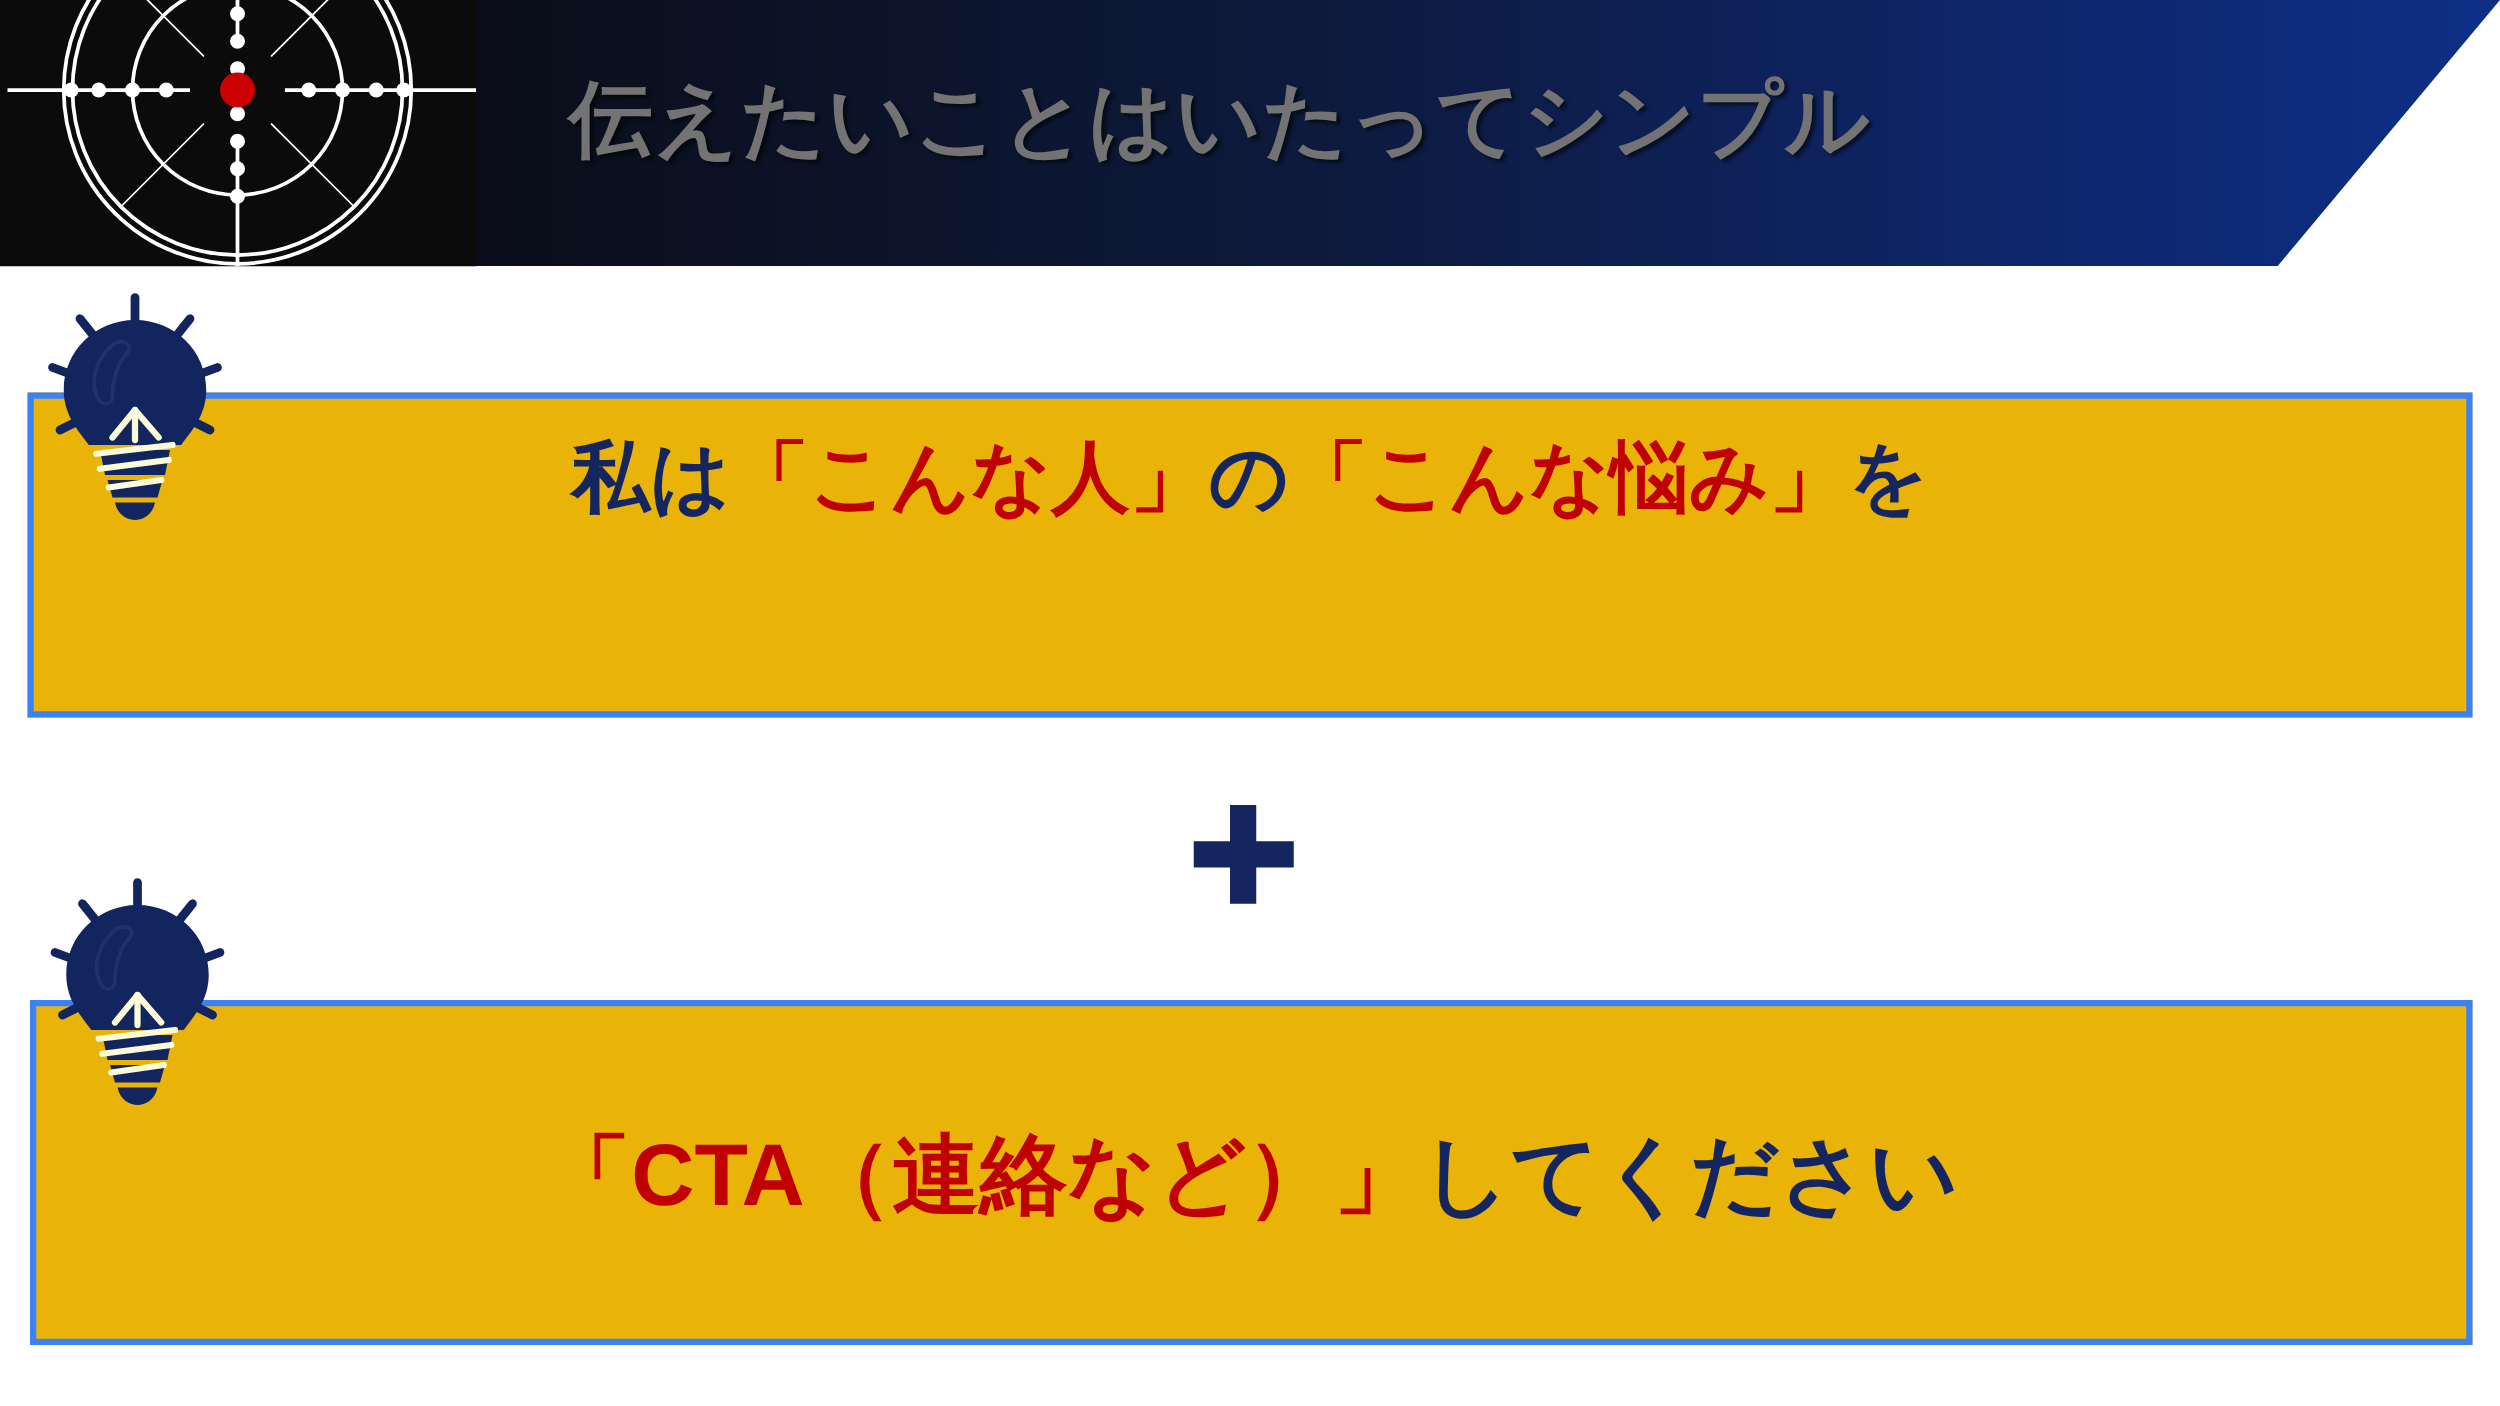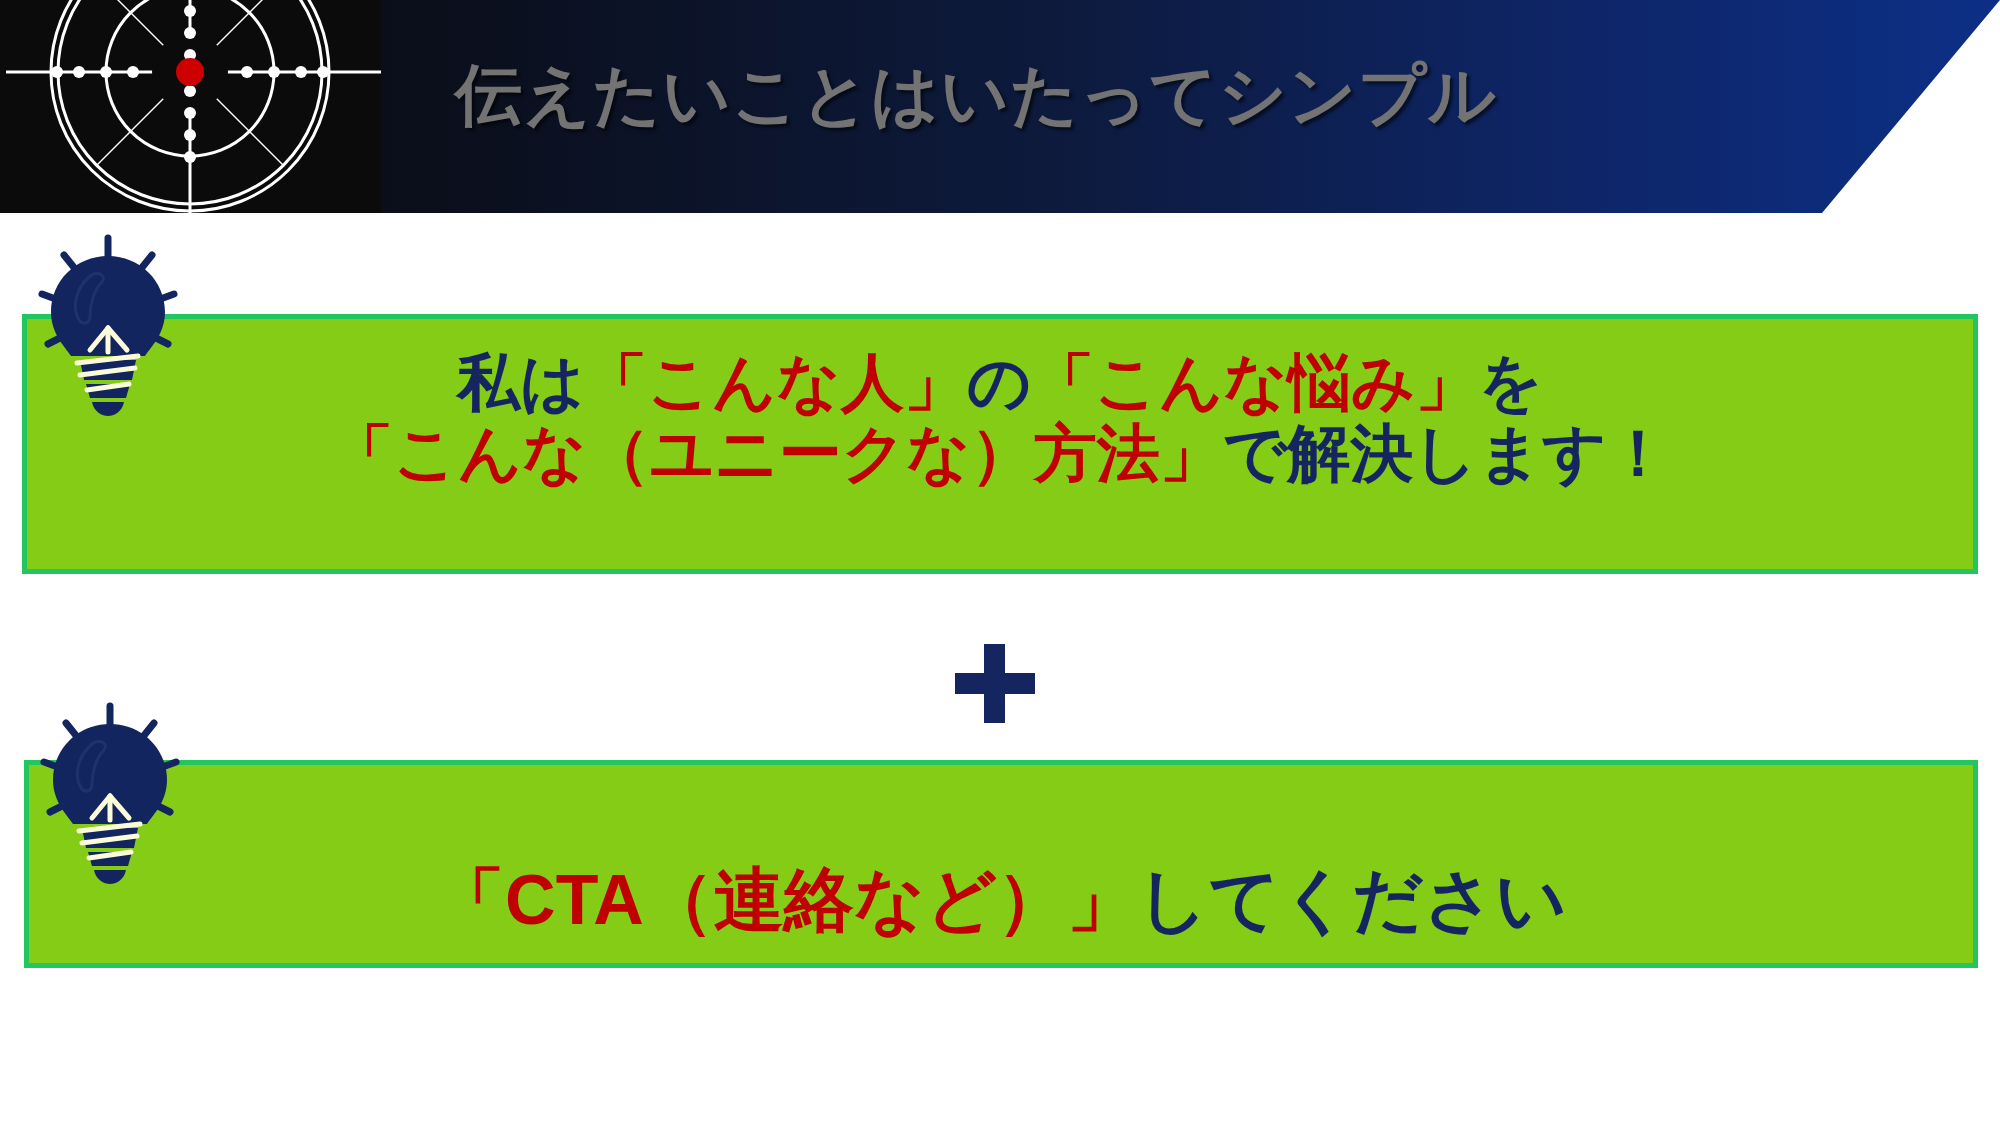--- a/index.html
+++ b/index.html
@@ -50,35 +50,35 @@
     font-size: 67px;
     font-weight: bold;
     letter-spacing: 1px;
     white-space: nowrap;
     text-shadow: 3px 3px 3px rgba(0,0,0,0.55);
   }
 
   
   .callout-box {
     position: absolute;
-    background: #84cc16;
-    border: 5px solid #22c55e;
+    background: #eab308;
+    border: 5px solid #3b82f6;
     box-sizing: border-box;
   }
   #callout-box-1 {
     left: 22px;
     top: 314px;
     width: 1956px;
     height: 260px;
   }
   #callout-box-2 {
     left: 24px;
-    top: 760px;
+    top: 800px;
     width: 1954px;
-    height: 208px;
+    height: 276px;
   }
 
   .callout-text {
     position: absolute;
     left: 0;
     width: 100%;
     text-align: center;
     font-weight: bold;
     white-space: nowrap;
     line-height: 1.12;
@@ -168,23 +168,20 @@
   </svg>
 </div>
 
 <div id="header-title">伝えたいことはいたってシンプル</div>
 
 <div id="callout-box-1" class="callout-box">
   <div id="callout-text-1" class="callout-text">
     <div>
       <span class="t-navy">私は</span><span class="t-red">「こんな人」</span><span class="t-navy">の</span><span class="t-red">「こんな悩み」</span><span class="t-navy">を</span>
     </div>
-    <div>
-      <span class="t-red">「こんな（ユニークな）方法」</span><span class="t-navy">で解決します！</span>
-    </div>
   </div>
 </div>
 
 <div id="bulb-icon-1" class="bulb-icon">
   <svg viewBox="0 0 160 185" aria-hidden="true">
     <g stroke="#12255f" stroke-width="7" stroke-linecap="round">
       <line x1="80" y1="6" x2="80" y2="26"></line>
       <line x1="36" y1="23" x2="48" y2="38"></line>
       <line x1="124" y1="23" x2="112" y2="38"></line>
       <line x1="14" y1="62" x2="33" y2="69"></line>

